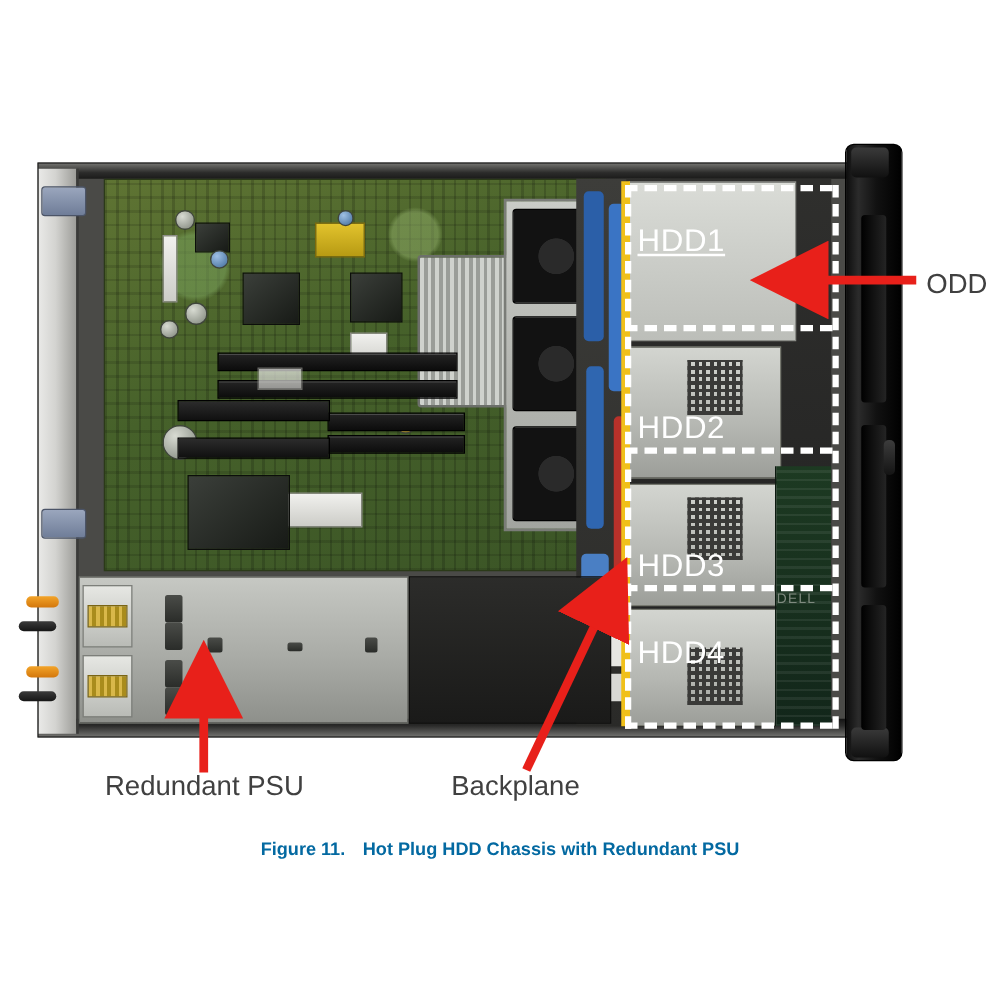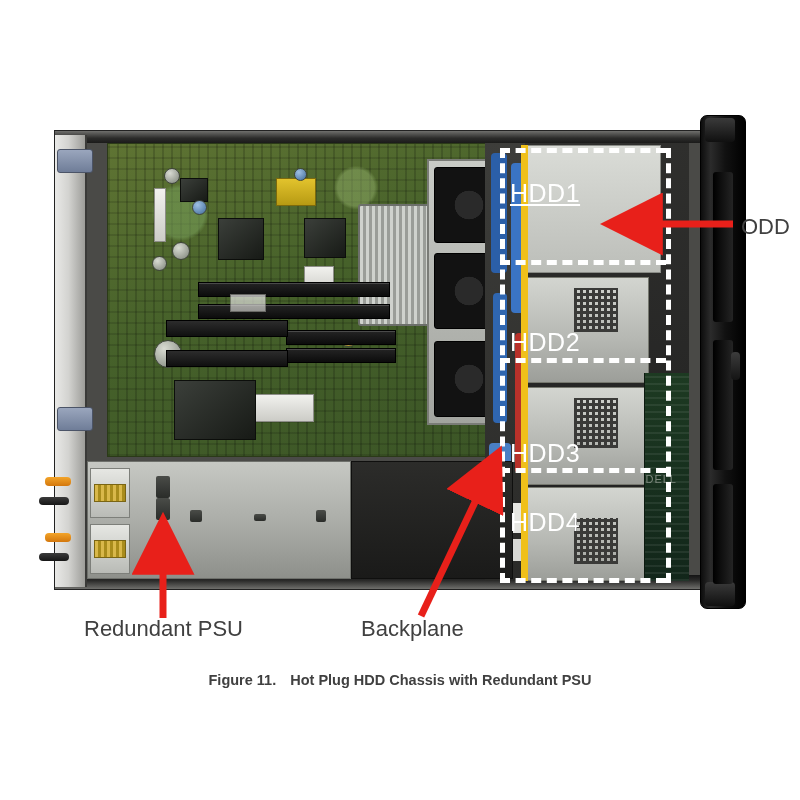--- a/index.html
+++ b/index.html
@@ -1,20 +1,20 @@
 <!DOCTYPE html>
 <html><head>
 <meta charset="utf-8">
 <style>
   html,body{margin:0;padding:0;background:#ffffff;}
   body{width:800px;height:800px;overflow:hidden;font-family:"Liberation Sans",sans-serif;}
   #page{position:relative;width:800px;height:800px;background:#fff;}
 
   
-  .chassis{position:absolute;left:30px;top:130px;width:650px;height:460px;margin-left:24px;}
+  .chassis{position:absolute;left:30px;top:130px;width:650px;height:460px;}
   .chassis-body{position:absolute;left:0;top:0;width:650px;height:460px;
      background:#4a4a47;border:1px solid #222;box-sizing:border-box;}
 
   
   .rail-top{position:absolute;left:0;top:0;width:650px;height:12px;
      background:linear-gradient(180deg,#6f6f6c 0%,#2b2b2a 60%,#1b1b1a 100%);}
   .rail-bottom{position:absolute;left:0;bottom:0;width:650px;height:14px;
      background:linear-gradient(0deg,#6f6f6c 0%,#2b2b2a 60%,#141414 100%);}
 
   
@@ -124,21 +124,21 @@
 
   
   .callout{position:absolute;color:#404040;font-size:22px;
      font-family:"Liberation Sans",sans-serif;white-space:nowrap;}
 
   
   .arrow-svg{position:absolute;left:0;top:0;width:800px;height:800px;pointer-events:none;}
 
   
   .caption{position:absolute;left:0;top:672px;width:800px;text-align:center;
-     font-family:"Liberation Sans",sans-serif;font-size:14.5px;font-weight:bold;color:#404040;}
+     font-family:"Liberation Sans",sans-serif;font-size:14.5px;font-weight:bold;color:#0369a1;}
   .caption .figno{margin-right:14px;}
 </style>
 </head>
 <body>
 
 <div id="page">
 
   <div class="chassis">
     <div class="chassis-body">
 

